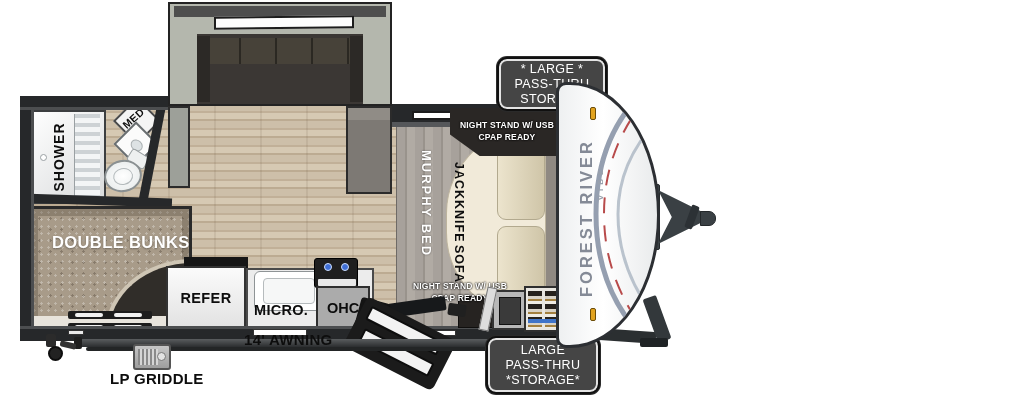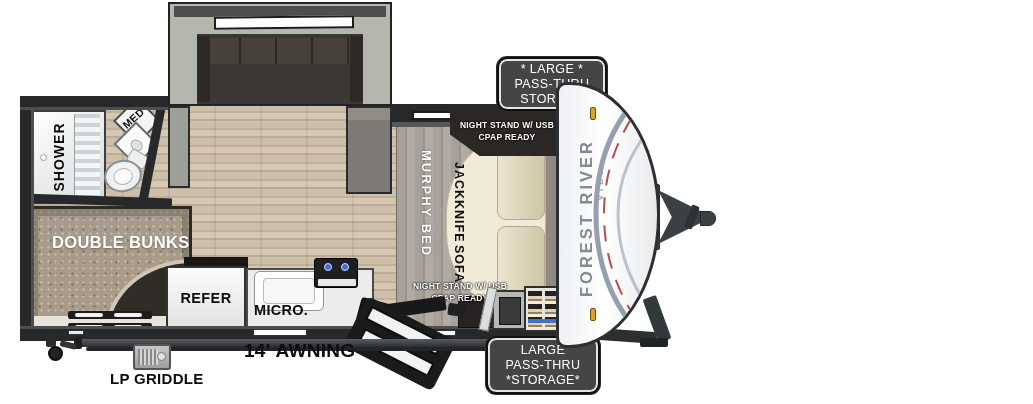--- a/index.html
+++ b/index.html
@@ -89,20 +89,23 @@
   <div class="abs" style="left:246px;top:268px;width:128px;height:62px;background:#ececec;border:2px solid #4a4a4a;"></div>
   <div class="abs" style="left:254px;top:271px;width:70px;height:40px;background:#ffffff;border:1.5px solid #8f9496;border-radius:6px;">
     <div class="abs" style="left:8px;top:6px;width:52px;height:26px;background:#f6f7f7;border:1px solid #b6bbbd;border-radius:4px;"></div>
   </div>
   <span class="abs lbl" style="left:254px;top:303px;font-size:14.5px;letter-spacing:.3px;">MICRO.</span>
   <div class="abs" style="left:314px;top:258px;width:44px;height:30px;background:#1f1f1f;border-radius:3px;border:1px solid #000;">
     <div class="abs" style="left:9px;top:4px;width:8px;height:8px;background:#3f6fd6;border:1.5px solid #cfe0ff;border-radius:50%;"></div>
     <div class="abs" style="left:26px;top:4px;width:8px;height:8px;background:#3f6fd6;border:1.5px solid #cfe0ff;border-radius:50%;"></div>
     <div class="abs" style="left:3px;top:20px;width:38px;height:7px;background:#e8e8e8;border-radius:1px;"></div>
   </div>
+  <div class="abs center" style="left:316px;top:286px;width:54px;height:44px;background:#ababab;border:2px solid #2e2e2e;">
+    <span class="lbl" style="font-size:14.5px;">OHC</span>
+  </div>
 
   <div class="abs wall" style="left:20px;top:96px;width:14px;height:244px;box-shadow:inset -3px 0 0 #4c4e50;"></div>
   <div class="abs wall" style="left:20px;top:96px;width:152px;height:14px;box-shadow:inset 0 -3px 0 #4c4e50;"></div>
   <div class="abs wall" style="left:390px;top:104px;width:188px;height:23px;box-shadow:inset 0 -5px 0 #55575a;"></div>
   <div class="abs" style="left:412px;top:111px;width:70px;height:9px;background:#fff;border:2px solid #1c1c1c;"></div>
   <div class="abs wall" style="left:20px;top:326px;width:558px;height:15px;box-shadow:inset 0 3px 0 #4c4e50;"></div>
   <div class="abs" style="left:253px;top:329px;width:54px;height:7px;background:#fff;border:1px solid #333;"></div>
   <div class="abs" style="left:428px;top:330px;width:28px;height:6px;background:#fff;border:1px solid #333;"></div>
   <div class="abs" style="left:68px;top:330px;width:16px;height:5px;background:#e9e9e9;border:1px solid #333;"></div>
 
@@ -146,21 +149,21 @@
     <div class="abs" style="left:18px;top:4px;width:100px;height:56px;background:#1b1b1b;border-radius:6px;transform:rotate(27deg);transform-origin:0 0;">
       <div class="abs" style="left:8px;top:7px;width:80px;height:15px;background:#f2f2f2;border:2px solid #0e0e0e;border-radius:2px;"></div>
       <div class="abs" style="left:12px;top:30px;width:78px;height:15px;background:#f2f2f2;border:2px solid #0e0e0e;border-radius:2px;"></div>
     </div>
     <div class="abs" style="left:98px;top:12px;width:18px;height:12px;background:#202020;border-radius:2px;transform:rotate(8deg);"></div>
   </div>
 
   <div class="abs" style="left:78px;top:339px;width:482px;height:8px;background:linear-gradient(#5a5d5f,#2b2d2f);border-radius:3px;clip-path:polygon(0 0,97.5% 0,100% 55%,96.5% 100%,0 100%);"></div>
   <div class="abs" style="left:86px;top:347px;width:460px;height:4px;background:#232526;border-radius:2px;"></div>
   <div class="abs" style="left:74px;top:337px;width:8px;height:12px;background:#1e1e1e;border-radius:2px;"></div>
-  <span class="abs lbl" style="left:244px;top:341px;font-size:19px;letter-spacing:.3px;">14' AWNING</span>
+  <span class="abs lbl" style="left:244px;top:332px;font-size:15px;letter-spacing:.3px;">14' AWNING</span>
 
   <div class="abs" style="left:133px;top:344px;width:38px;height:26px;background:linear-gradient(#c6c6c6,#9e9e9e);border:2px solid #555;border-radius:3px;">
     <div class="abs" style="left:3px;top:3px;width:20px;height:16px;background:repeating-linear-gradient(90deg,#8a8a8a 0 2px,#d6d6d6 2px 4px);"></div>
     <div class="abs" style="right:3px;top:6px;width:9px;height:9px;background:#e2e2e2;border:1px solid #777;border-radius:50%;"></div>
   </div>
   <span class="abs lbl" style="left:110px;top:371px;font-size:15px;letter-spacing:.3px;">LP GRIDDLE</span>
 
   <div class="abs" style="left:42px;top:334px;width:36px;height:30px;">
     <div class="abs" style="left:4px;top:0;width:10px;height:13px;background:#2b2b2b;border-radius:2px;"></div>
     <div class="abs" style="left:6px;top:12px;width:15px;height:15px;background:#222;border:2px solid #0d0d0d;border-radius:50%;"></div>

